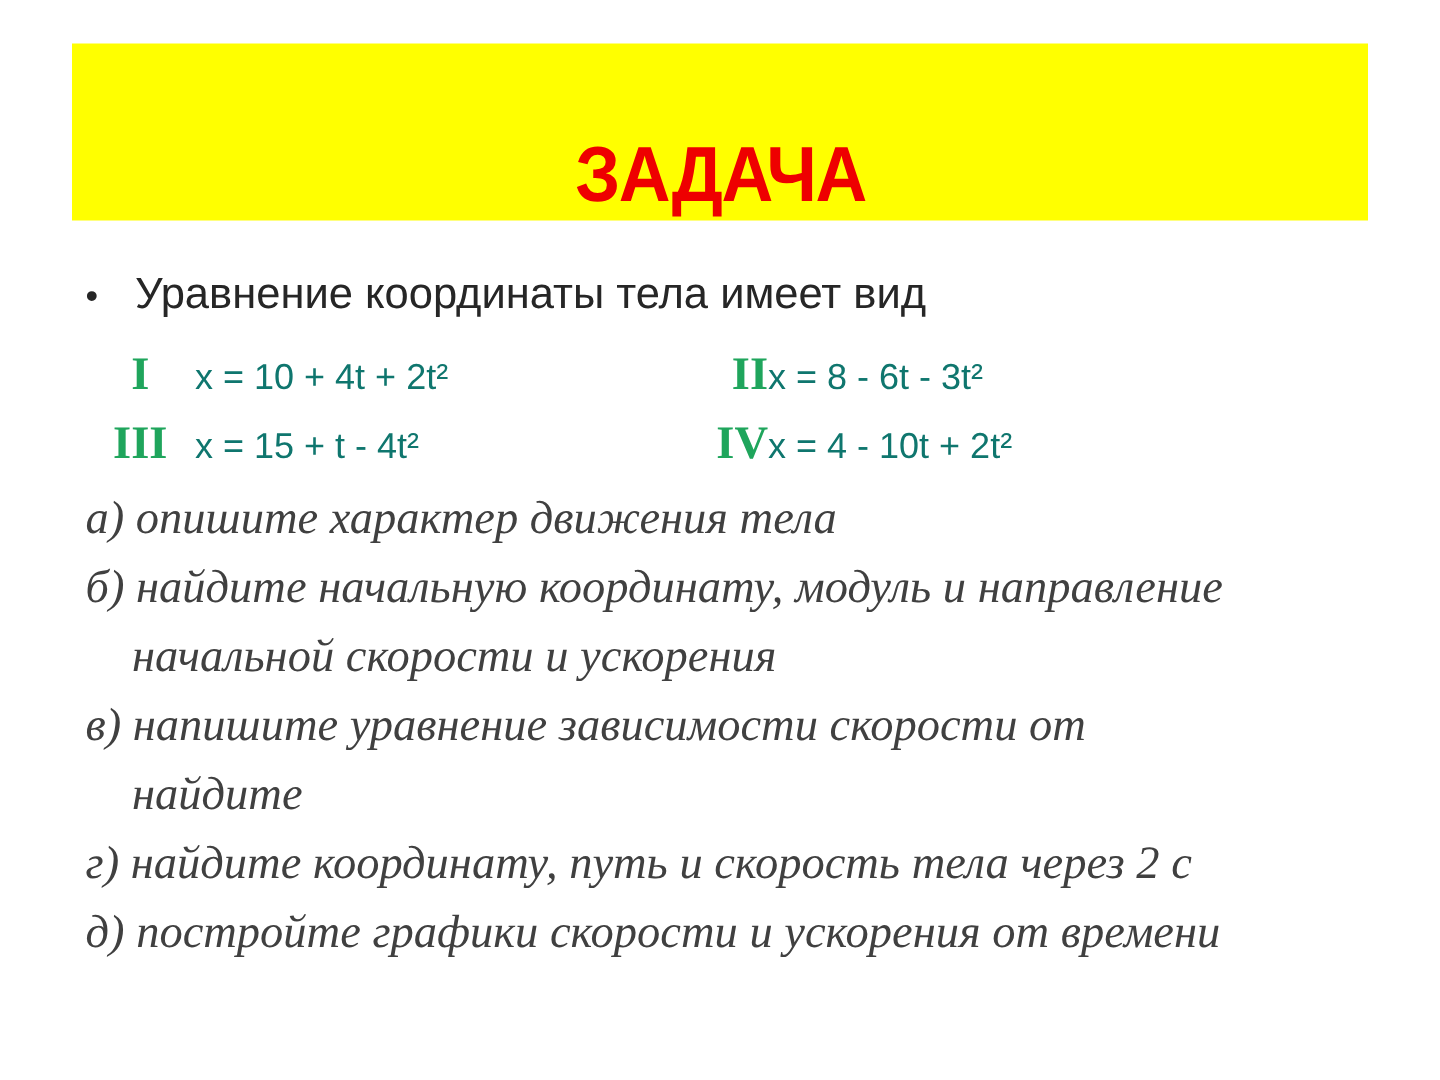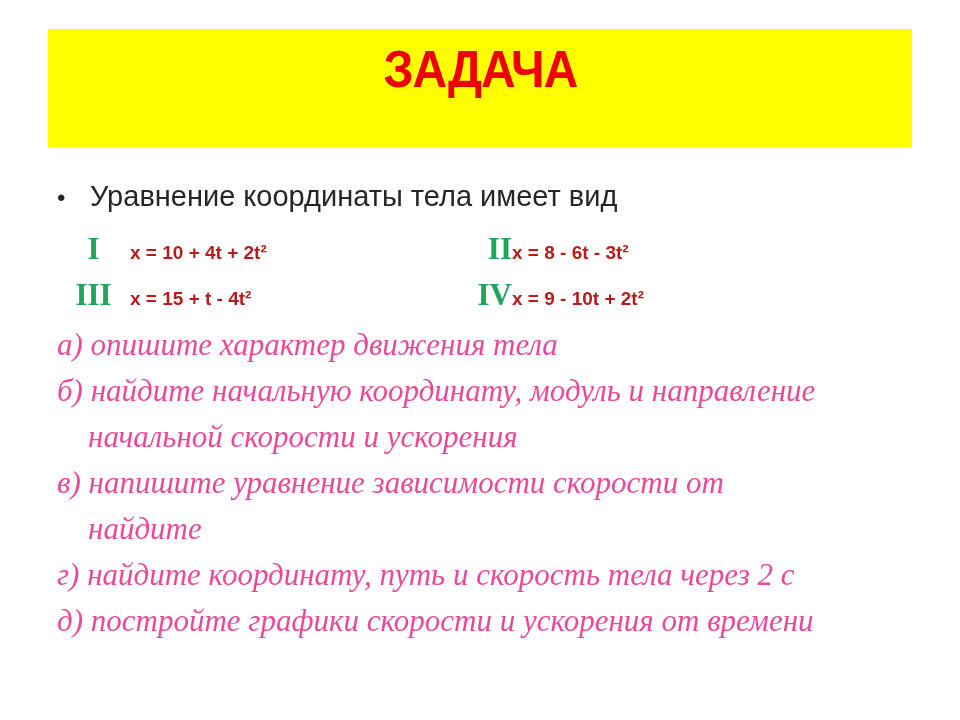--- a/index.html
+++ b/index.html
@@ -17,21 +17,21 @@
   }
   
   .banner {
     position: absolute;
     left: 48px;
     top: 29px;
     width: 864px;
     height: 118px;
     background: #FFFF00;
     display: flex;
-    align-items: flex-start;
+    align-items: flex-end;
     justify-content: center;
   }
   .banner .title {
     color: #EE0000;
     font-family: "Liberation Sans", sans-serif;
     font-weight: bold;
     font-size: 52px;
     letter-spacing: -1px;
     padding-top: 10px;
     transform: scaleX(0.92);
@@ -69,31 +69,31 @@
     color: #1FA55C;
     font-family: "Liberation Serif", serif;
     font-weight: bold;
     font-size: 31px;
     vertical-align: baseline;
   }
   .numeral.col1 { width: 73px; }
   .numeral.col2 { width: 62px; text-align: right; }
   .formula {
     display: inline-block;
-    color: #b91c1c;
+    color: #0f766e;
     font-family: "Liberation Sans", sans-serif;
-    font-weight: bold;
-    font-size: 19px;
+    font-weight: normal;
+    font-size: 24px;
     vertical-align: baseline;
   }
   .formula.col1 { width: 320px; }
   
   .tasks {
     margin-top: 5px;
-    color: #ec4899;
+    color: #404040;
     font-family: "Liberation Serif", serif;
     font-style: italic;
     font-size: 31px;
   }
   .task-line {
     line-height: 44px;
     margin-bottom: 2px;
     white-space: nowrap;
   }
   .task-line.cont {
@@ -115,21 +115,21 @@
     <div class="bullet-line">
       <span class="bullet-dot">•</span>
       <span>Уравнение координаты тела имеет вид</span>
     </div>
 
     <div class="eq-row">
       <span class="numeral col1">I</span><span class="formula col1">x = 10 + 4t + 2t²</span><span class="numeral col2">II</span><span class="formula">x = 8 - 6t - 3t²</span>
     </div>
 
     <div class="eq-row">
-      <span class="numeral col1">III</span><span class="formula col1">x = 15 + t - 4t²</span><span class="numeral col2">IV</span><span class="formula">x = 9 - 10t + 2t²</span>
+      <span class="numeral col1">III</span><span class="formula col1">x = 15 + t - 4t²</span><span class="numeral col2">IV</span><span class="formula">x = 4 - 10t + 2t²</span>
     </div>
 
     <div class="tasks">
       <div class="task-line">а) опишите характер движения тела</div>
       <div class="task-line">б) найдите начальную координату, модуль и направление</div>
       <div class="task-line cont">начальной скорости и ускорения</div>
       <div class="task-line">в) напишите уравнение зависимости скорости от</div>
       <div class="task-line cont">найдите</div>
       <div class="task-line">г) найдите координату, путь и скорость тела через 2 с</div>
       <div class="task-line">д) постройте графики скорости и ускорения от времени</div>

